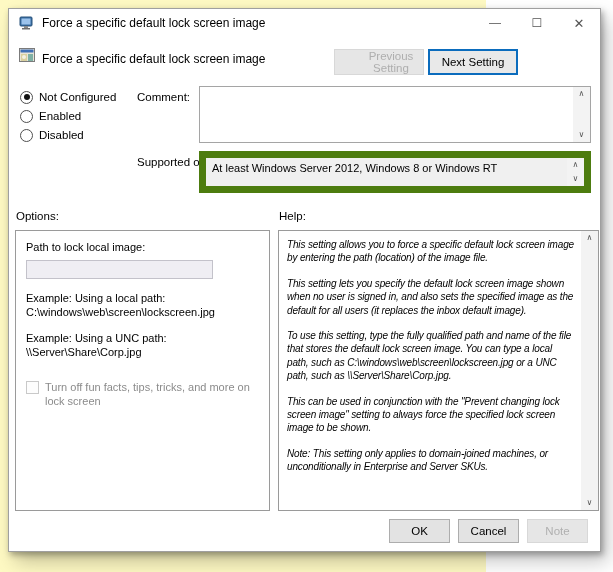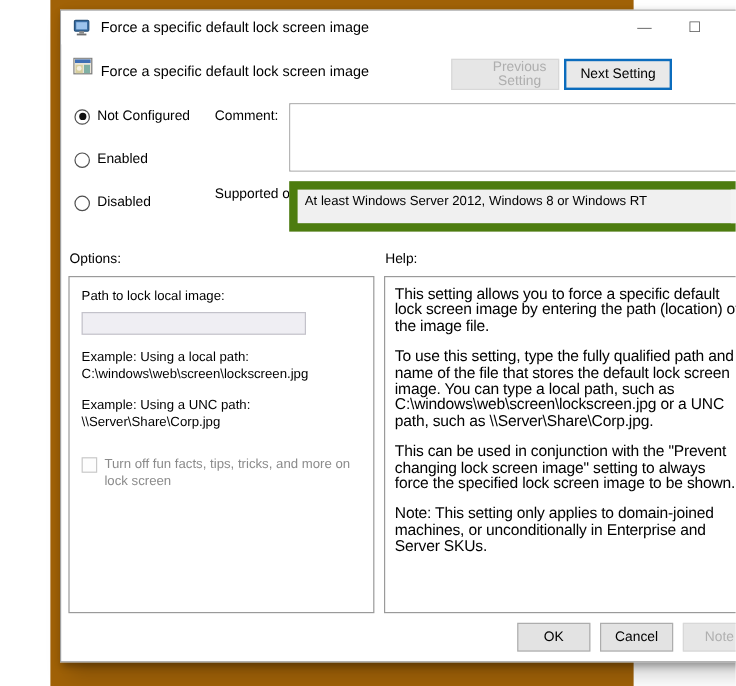--- a/index.html
+++ b/index.html
@@ -1,18 +1,18 @@
 <!DOCTYPE html>
 <html><head>
 <meta charset="utf-8">
 <style>
   * { box-sizing: border-box; margin: 0; padding: 0; }
   html,body { width:613px; height:572px; background:#ffffff; overflow:hidden;
     font-family:"Liberation Sans","DejaVu Sans",sans-serif; }
-  .stage { position:relative; width:486px; height:572px; background:#a16207;margin-left:42px; }
+  .stage { position:relative; width:486px; height:572px; background:#fef9c3; }
 
   .window {
     position:absolute; left:8px; top:8px; width:593px; height:544px;
     background:#fff; border:1px solid #9f9f9f;
     box-shadow: 2px 3px 6px rgba(0,0,0,.30), 7px 10px 18px rgba(0,0,0,.22);
   }
 
   
   .titlebar { position:absolute; left:0; top:0; right:0; height:28px;
     display:flex; align-items:center; background:#fff; }
@@ -29,21 +29,21 @@
   .setting-icon { position:absolute; left:10px; top:39px; width:17px; height:15px; }
   .setting-title { position:absolute; left:33px; top:43px; font-size:12px; color:#000; }
   .btn { font-family:inherit; font-size:11.5px; color:#000; background:#e3e3e3;
     border:1px solid #adadad; display:flex; align-items:center; justify-content:center; }
   .btn-prev { position:absolute; left:325px; top:40px; width:90px; height:26px;
     background:#e6e6e6; border-color:#d8d8d8; color:#aeaeae;padding-left:24px; }
   .btn-next { position:absolute; left:419px; top:40px; width:90px; height:26px;
     border:2px solid #0b6cbd; background:#e9e9e9; }
 
   
-  .radio-col { position:absolute; left:11px; top:81px; display:flex; flex-direction:column; gap:22px; }
+  .radio-col { position:absolute; left:11px; top:81px; display:flex; flex-direction:column; gap:5px; }
   .radio-row { display:flex; align-items:center; gap:6px; height:14px; }
   .radio-circle { width:13px; height:13px; border:1px solid #4f4f4f; border-radius:50%;
     background:#fff; position:relative; flex:none; }
   .radio-circle.checked::after { content:""; position:absolute; left:2.5px; top:2.5px;
     width:6px; height:6px; background:#111; border-radius:50%; }
   .radio-label { font-size:11.5px; color:#000; }
 
   .field-label { position:absolute; font-size:11.5px; color:#000; }
   .comment-label { left:128px; top:82px; }
   .supported-label { left:128px; top:147px; }
@@ -74,22 +74,22 @@
   .example-block { margin-top:12px; }
   .checkbox-row { margin-top:21px; display:flex; align-items:flex-start; gap:6px; }
   .checkbox-box { width:13px; height:13px; border:1px solid #c9c9c9; background:#fdfdfd;
     flex:none; margin-top:1px; }
   .checkbox-label { font-size:11px; line-height:14px; color:#8b8b8b; }
 
   .help-panel { position:absolute; left:269px; top:221px; width:321px; height:281px;
     border:1px solid #9a9a9a; background:#fff; }
   .help-content { position:absolute; left:0; top:0; right:17px; bottom:0;
     padding:7px 6px 7px 8px; overflow:hidden; }
-  .help-content p { font-size:13px; line-height:13.4px; letter-spacing:-0.15px;
-    color:#000; margin-bottom:12px; }
+  .help-content p { font-size:10px; line-height:13.4px; letter-spacing:-0.15px;
+    color:#000; margin-bottom:12px;font-style:italic; }
 
   
   .footer-buttons { position:absolute; right:12px; top:510px; display:flex; gap:8px; }
   .footer-buttons .btn { width:61px; height:24px; font-size:11.5px; }
   .btn-apply { background:#e6e6e6; border-color:#d8d8d8; color:#b0b0b0; }
 </style>
 </head>
 <body>
 
 <div class="stage">
@@ -180,20 +180,21 @@
       </div>
       <div class="checkbox-row">
         <span class="checkbox-box"></span>
         <span class="checkbox-label">Turn off fun facts, tips, tricks, and more on lock screen</span>
       </div>
     </div>
 
     <div class="help-panel">
       <div class="help-content">
         <p>This setting allows you to force a specific default lock screen image by entering the path (location) of the image file.</p>
+        <p>This setting lets you specify the default lock screen image shown when no user is signed in, and also sets the specified image as the default for all users (it replaces the inbox default image).</p>
         <p>To use this setting, type the fully qualified path and name of the file that stores the default lock screen image. You can type a local path, such as C:\windows\web\screen\lockscreen.jpg or a UNC path, such as \\Server\Share\Corp.jpg.</p>
         <p>This can be used in conjunction with the "Prevent changing lock screen image" setting to always force the specified lock screen image to be shown.</p>
         <p>Note: This setting only applies to domain-joined machines, or unconditionally in Enterprise and Server SKUs.</p>
       </div>
       <div class="vscroll">
         <span class="arr">∧</span>
         <span class="arr">∨</span>
       </div>
     </div>
 

